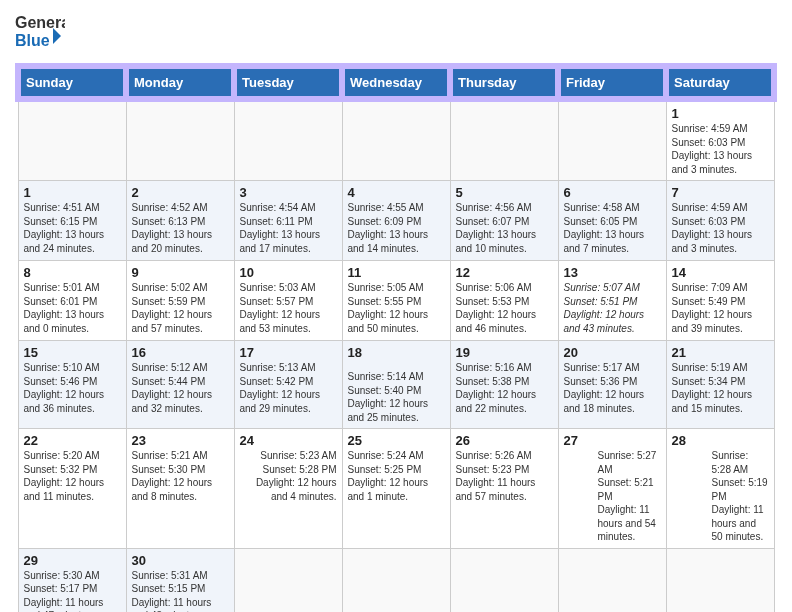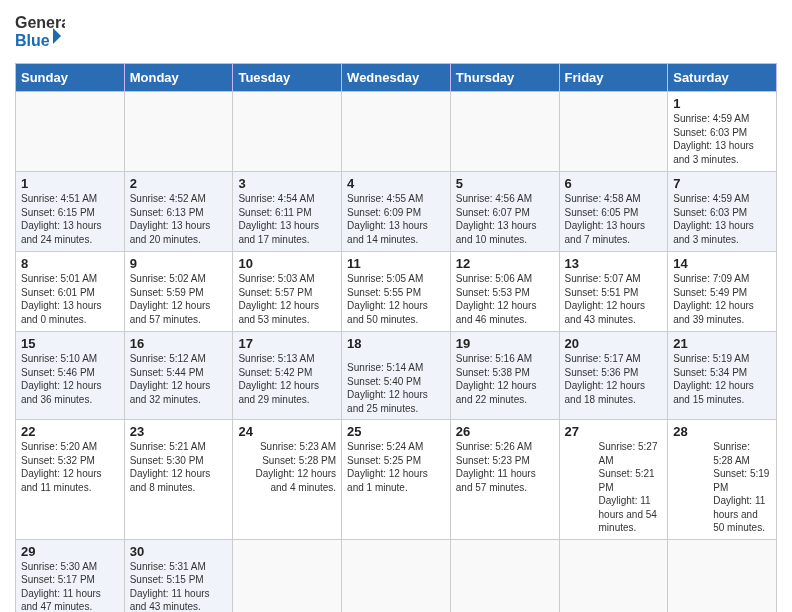--- a/index.html
+++ b/index.html
@@ -42,21 +42,21 @@
       border-collapse: collapse;
       table-layout: fixed;
     }
     th {
       background-color: #2a6db5;
       color: #fff;
       text-align: left;
       padding: 6px 5px;
       font-size: 13px;
       font-weight: bold;
-      border: 1px solid #c4b5fd;
+      border: 6px solid #c4b5fd;
     }
     td {
       border: 1px solid #ccc;
       vertical-align: top;
       padding: 4px 5px;
       font-size: 10px;
       color: #333;
       background: #fff;
       height: 80px;
     }
@@ -193,21 +193,21 @@
 Daylight: 12 hours and 50 minutes.</div>
           </td>
           <td>
             <span class="day-num">12</span>
             <div class="cell-text" style="white-space: pre-line;">Sunrise: 5:06 AM
 Sunset: 5:53 PM
 Daylight: 12 hours and 46 minutes.</div>
           </td>
           <td>
             <span class="day-num">13</span>
-            <div class="cell-text" style="white-space: pre-line;">Sunrise: 5:07 AM
+            <div class="cell-text" style="white-space: pre-line; font-style: italic;">Sunrise: 5:07 AM
 Sunset: 5:51 PM
 Daylight: 12 hours and 43 minutes.</div>
           </td>
           <td>
             <span class="day-num">14</span>
             <div class="cell-text" style="white-space: pre-line;">Sunrise: 7:09 AM
 Sunset: 5:49 PM
 Daylight: 12 hours and 39 minutes.</div>
           </td>
         </tr>

